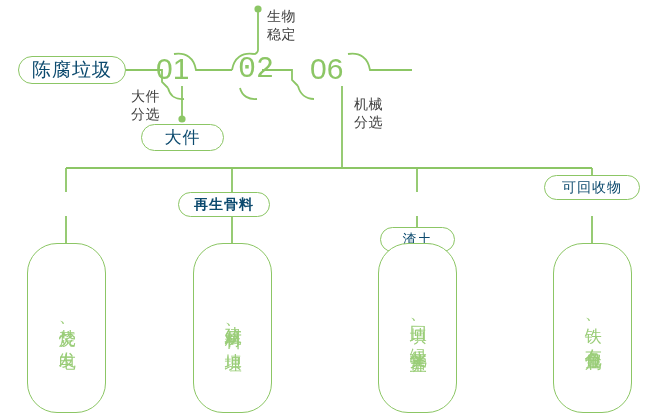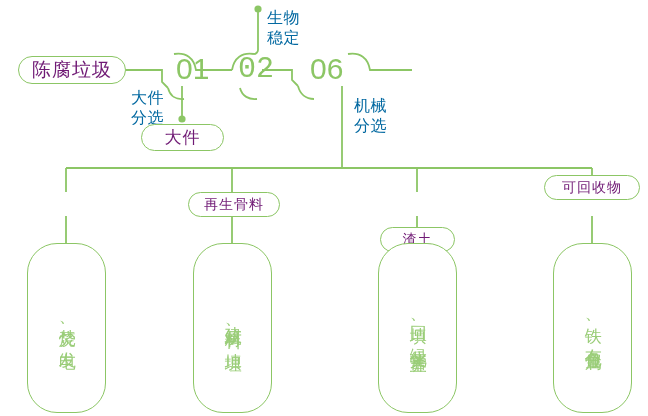--- a/index.html
+++ b/index.html
@@ -13,21 +13,21 @@
   #stage{position:absolute;left:0;top:0;width:648px;height:416px;}
 
   svg.lines{position:absolute;left:0;top:0;width:648px;height:416px;pointer-events:none;}
 
   
   .pill{
     position:absolute;
     box-sizing:border-box;
     border:1.6px solid #8CC665;
     border-radius:999px;
-    color:#701a75;
+    color:#0c4a6e;
     display:flex;align-items:center;justify-content:center;
     white-space:nowrap;
     background:#fff;
   }
   .pill-root{font-size:19px;letter-spacing:1px;}
   .pill-sub{font-size:17px;letter-spacing:1px;}
   .pill-cat{font-size:14px;letter-spacing:1px;}
 
   
   .vbox{
@@ -55,22 +55,22 @@
     color:#8CC665;
     font-size:30px;
     font-weight:300;
     letter-spacing:0px;
     line-height:1;
   }
 
   
   .anno{
     position:absolute;
-    color:#0369a1;
-    font-size:16px;
+    color:#404040;
+    font-size:14px;
     line-height:1.25;
     letter-spacing:0.5px;
     white-space:pre-line;
   }
 </style>
 </head>
 <body>
 
 <div id="stage">
 
@@ -112,36 +112,36 @@
     </g>
 
     <circle cx="258" cy="9" r="3.6" fill="#8CC665"></circle>
     <circle cx="182" cy="119" r="3.6" fill="#8CC665"></circle>
   </svg>
 
   <div class="pill pill-root" style="left:18px;top:56px;width:108px;height:28px;">
     <span>陈腐垃圾</span>
   </div>
 
-  <div class="stagenum" style="left:176px;top:54px;">01</div>
+  <div class="stagenum" style="left:156px;top:54px;">01</div>
   <div class="stagenum" style="left:238px;top:54px;font-family:Liberation Mono, monospace;">02</div>
   <div class="stagenum" style="left:310px;top:54px;">06</div>
 
   <div class="anno" style="left:131px;top:88px;text-align:center;">大件
 分选</div>
   <div class="anno" style="left:267px;top:8px;">生物
 稳定</div>
   <div class="anno" style="left:354px;top:96px;">机械
 分选</div>
 
   <div class="pill pill-sub" style="left:141px;top:124px;width:83px;height:27px;">
     <span>大件</span>
   </div>
 
-  <div class="pill pill-cat" style="left:188px;top:192px;width:92px;height:25px;">
+  <div class="pill pill-cat" style="left:178px;top:192px;width:92px;height:25px;font-weight:bold;">
     <span>再生骨料</span>
   </div>
   <div class="pill pill-cat" style="left:380px;top:192px;width:75px;height:25px;margin-top:35px;">
     <span>渣土</span>
   </div>
   <div class="pill pill-cat" style="left:544px;top:175px;width:96px;height:25px;">
     <span>可回收物</span>
   </div>
 
   <div class="vbox" style="left:27px;top:243px;width:79px;height:170px;">

